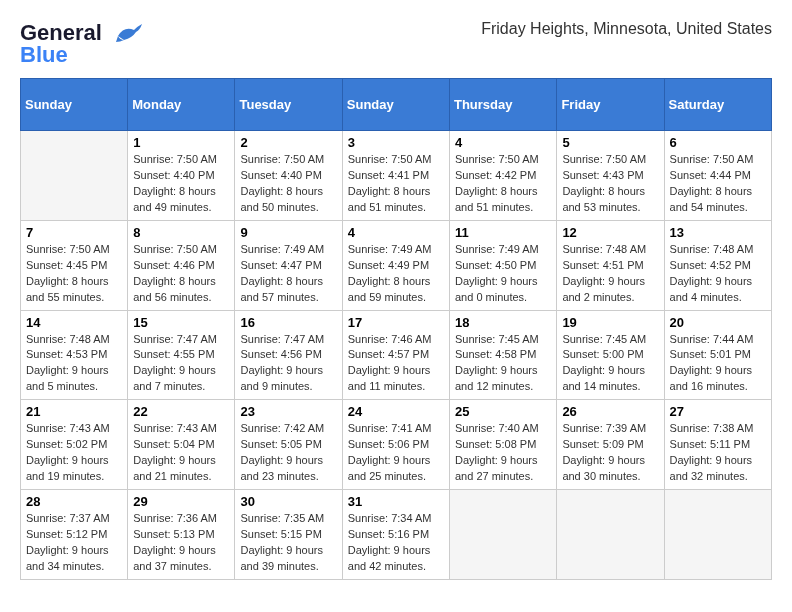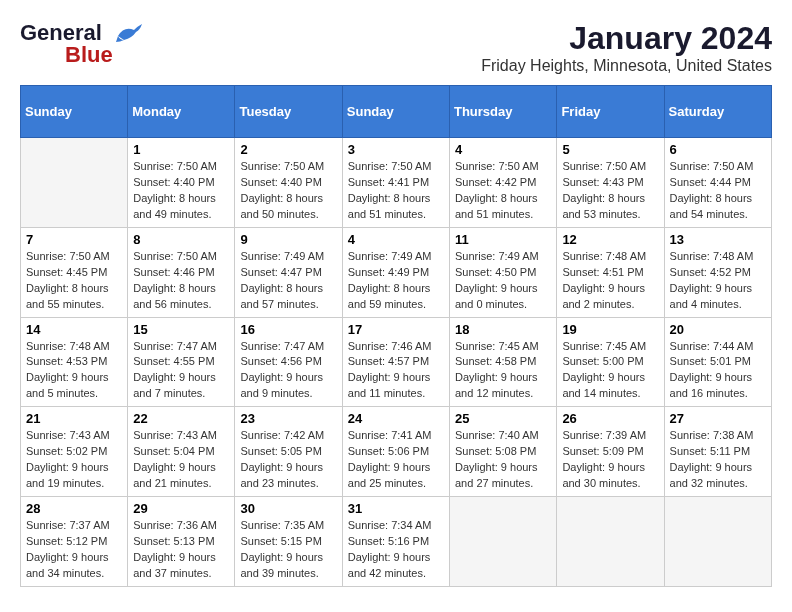--- a/index.html
+++ b/index.html
@@ -80,24 +80,23 @@
 
 <div class="header">
   <div class="logo">
     <div class="logo-row">
       <span style="font-size:22px;font-weight:bold;color:#1a1a2e;">General</span>
       <svg width="28" height="22" viewBox="0 0 28 22" style="margin-left:2px;">
         <path d="M4 14 Q10 4 20 8 Q24 4 28 2 Q26 8 22 10 Q18 16 10 18 Z" fill="#3a7bd5"></path>
         <path d="M4 14 Q6 18 10 18 Q6 20 2 20 Z" fill="#3a7bd5"></path>
       </svg>
     </div>
-    <span style="font-size:22px;font-weight:bold;color:#b91c1c;margin-top:-4px;margin-left:45px;">Blue</span>
+    <span style="font-size:22px;font-weight:bold;color:#3b82f6;margin-top:-4px;">Blue</span>
   </div>
   <div class="title-block">
-    <div class="month-title">January 2024</div>
     <div class="location">Friday Heights, Minnesota, United States</div>
   </div>
 </div>
 
 <table class="calendar">
   <thead>
     <tr>
     <th>Sunday</th>
         <th>Monday</th>
         <th>Tuesday</th>

